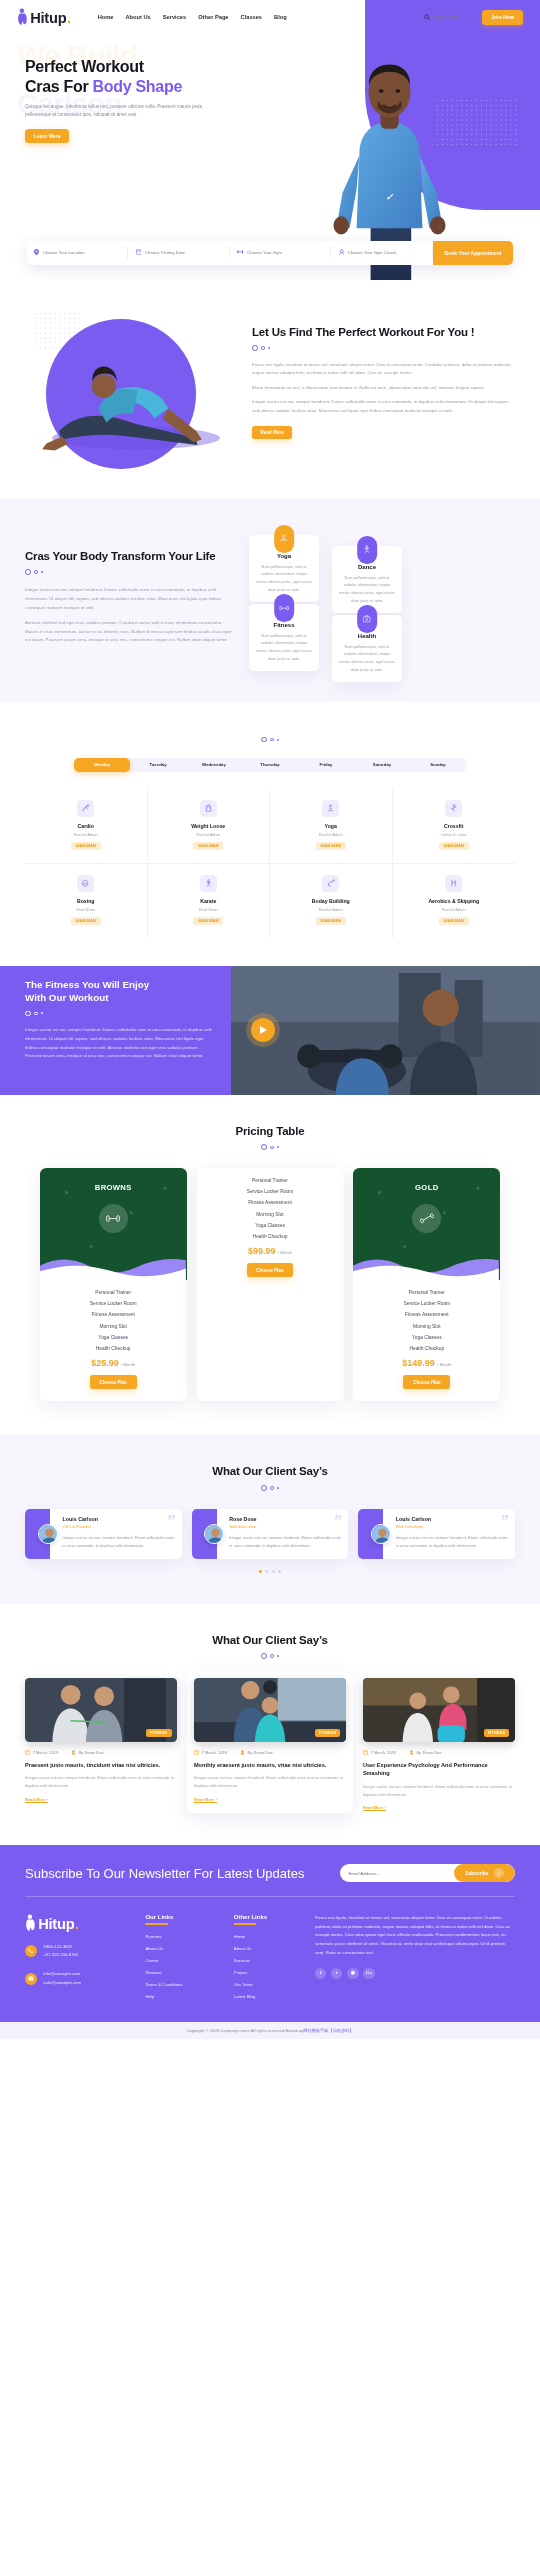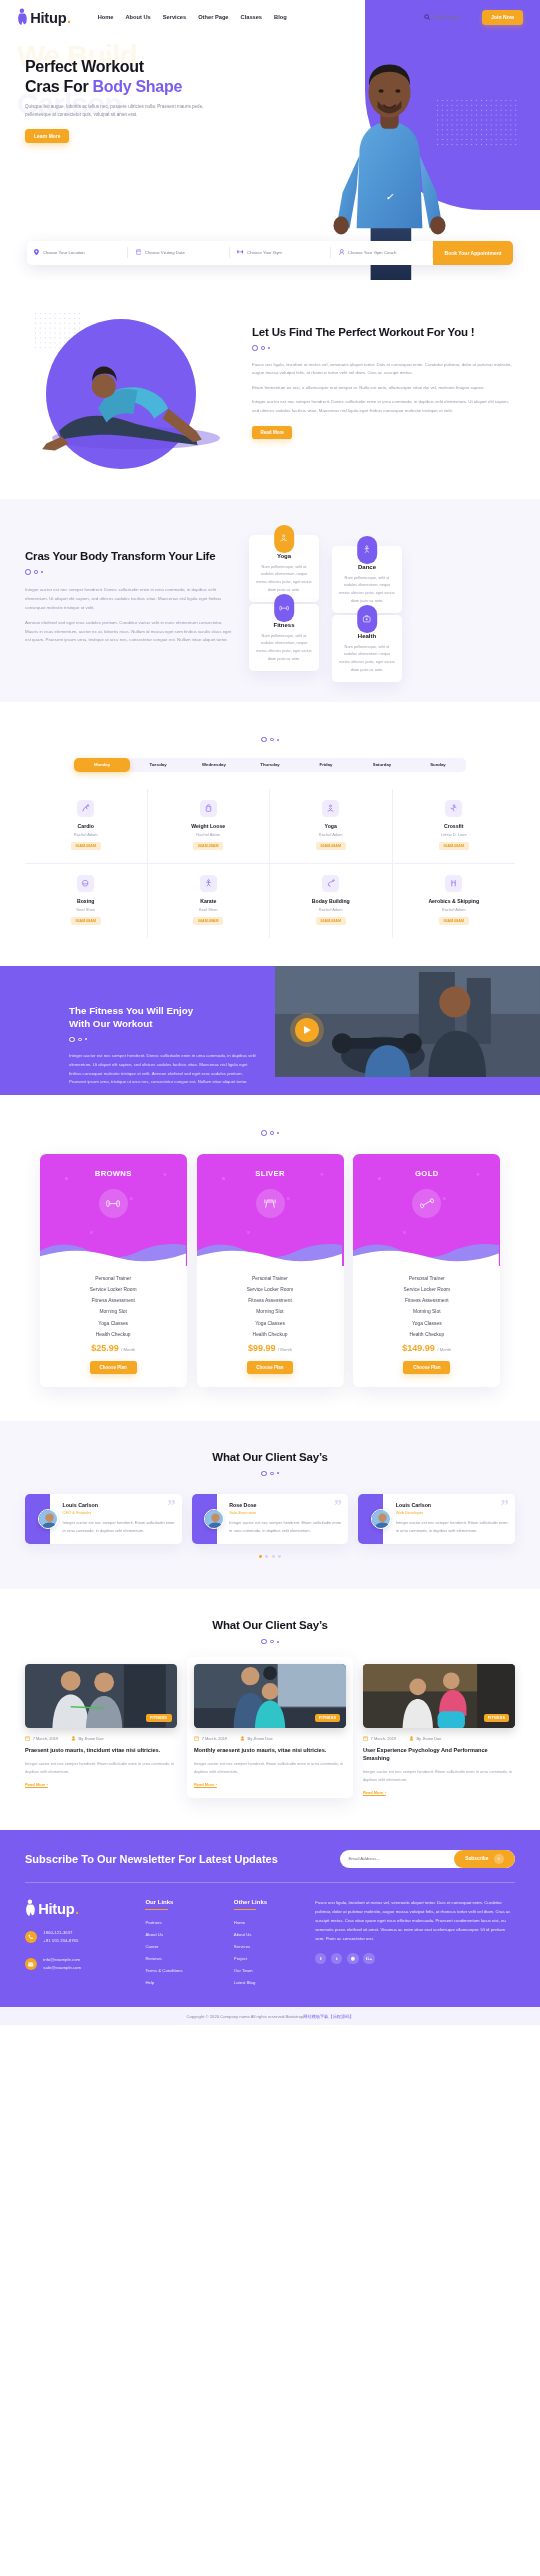--- a/index.html
+++ b/index.html
@@ -164,21 +164,21 @@
   }
   .sched-name{ font-size:5.2px; font-weight:bold; margin-top:5.6px; color:#16161f; }
   .sched-coach{ font-size:4px; color:#a0a0b5; margin-top:3.5px; }
   .sched-time{
     display:inline-block; margin-top:4.9px; background:#fdecd0; color:#e69a18;
     font-size:3.6px; font-weight:bold; padding:2.1px 4.9px; border-radius:2.1px;
   }
 
   
   .enjoy{ display:flex; background:#7a5cf0; height:129px; }
-  .enjoy-left{ width:231px; padding:38px 17px 0 25px; color:#fff;margin-left:44px; }
+  .enjoy-left{ width:231px; padding:12px 17px 0 25px; color:#fff; }
   .enjoy-h2{ font-size:9.8px; font-weight:bold; line-height:1.35; }
   .enjoy-left .deco-dots i{ border-color:#fff; }
   .enjoy-left .dd3{ background:#fff; }
   .enjoy-p{ font-size:4.3px; line-height:2.05; margin-top:9.8px; color:#e4ddfd; }
   .enjoy-right{ flex:1; position:relative; overflow:hidden; }
   .enjoy-photo{ position:absolute; inset:0; }
   .play-btn{
     position:absolute; left:19.6px; top:50%; transform:translateY(-50%);
     width:24px; height:24px; border-radius:50%; background:#f5a623;
     display:flex; align-items:center; justify-content:center; cursor:pointer;
@@ -190,21 +190,21 @@
   }
 
   
   .pricing{ background:#fff; padding:29px 25px 34px 25px; }
   .price-row{ display:flex; gap:9.8px; margin-top:18px; justify-content:center; }
   .price-card{
     width:147px; background:#fff; border-radius:6.3px;
     box-shadow:0 5.6px 18px rgba(80,70,140,.1); overflow:hidden;
   }
   .price-head{
-    background:#d946ef; height:112px; position:relative; text-align:center; padding-top:15.4px;
+    background:#14532d; height:112px; position:relative; text-align:center; padding-top:15.4px;
   }
   .price-head .bubbles{
     position:absolute; inset:0;
     background-image:radial-gradient(circle at 18% 22%, rgba(255,255,255,.16) 1.4px, transparent 1.7px),
                      radial-gradient(circle at 62% 40%, rgba(255,255,255,.14) 1.4px, transparent 1.7px),
                      radial-gradient(circle at 85% 18%, rgba(255,255,255,.14) 1.4px, transparent 1.7px),
                      radial-gradient(circle at 35% 70%, rgba(255,255,255,.12) 1.4px, transparent 1.7px);
   }
   .price-name{ position:relative; color:#fff; font-size:7.7px; font-weight:bold; letter-spacing:0.3px; }
   .price-ico{
@@ -265,21 +265,21 @@
   }
   .blog-meta{ display:flex; gap:12.6px; margin-top:7.7px; align-items:center; }
   .blog-meta span{ font-size:4px; color:#8b8ba0; display:flex; align-items:center; gap:2.8px; }
   .blog-title{ font-size:5.6px; font-weight:bold; line-height:1.45; margin-top:5.6px; color:#16161f; }
   .blog-txt{ font-size:4px; color:#a0a0b5; line-height:2; margin-top:5.6px; }
   .readmore{ font-size:4px; color:#f5a623; font-weight:bold; margin-top:6.3px; display:inline-block; }
 
   
   .footer{ background:#7a5cf0; padding:19.6px 25px 15.4px 25px; color:#fff; }
   .news{ display:flex; align-items:center; gap:11.2px; }
-  .news-h{ font-size:11px; font-weight:bold; flex:1; }
+  .news-h{ font-size:13px; font-weight:normal; flex:1; }
   .news-form{
     display:flex; align-items:center; background:#fff; border-radius:14px;
     height:18px; width:175px; padding-left:8.4px; overflow:hidden;
   }
   .news-input{
     border:none; outline:none; flex:1; font-size:4.4px; color:#9898ae;
     font-family:"Liberation Sans", sans-serif; background:transparent;
   }
   .sub-btn{
     background:#f5a623; color:#fff; border:none; height:18px; border-radius:14px;
@@ -669,20 +669,21 @@
         <path d="M150 186 C150 150 168 132 188 132 C208 132 226 150 226 186 Z" fill="#3f6fa8"></path>
       </svg>
       <div class="play-btn">
           <div class="play-tri"></div>
         </div>
     </div>
   </section>
 
   <section class="pricing">
     <div class="center">
+      <h2 class="sec-h2">Pricing Table</h2>
       <div class="deco-dots">
           <i class="dd1"></i>
           <i class="dd2"></i>
           <i class="dd3"></i>
         </div>
     </div>
     <div class="price-row">
 
       <div class="price-card">
         <div class="price-head">
@@ -709,34 +710,20 @@
           <div class="price-feat">Health Checkup</div>
           <div class="price-val">
             <span>$25.99</span>
             <small>/ Month</small>
           </div>
           <button class="choose-btn">Choose Plan</button>
         </div>
       </div>
 
       <div class="price-card">
-        <div class="price-head">
-          <div class="bubbles"></div>
-          <div class="price-name">SLIVER</div>
-          <div class="price-ico">
-            <svg width="14" height="12.6" viewBox="0 0 22 18">
-                <rect x="6" y="4" width="10" height="3" rx="1" fill="none" stroke="#fff" stroke-width="1.3"></rect>
-                <path d="M6 7 L4 16 M16 7 L18 16 M3 3 L3 9 M19 3 L19 9" stroke="#fff" stroke-width="1.3" fill="none"></path>
-              </svg>
-          </div>
-          <svg class="wave" viewBox="0 0 210 36" preserveAspectRatio="none">
-            <path d="M0 14 Q34 -4 70 14 T140 16 T210 6 L210 36 L0 36 Z" fill="#9b86f5"></path>
-            <path d="M0 22 Q52 6 104 22 T210 18 L210 36 L0 36 Z" fill="#fff"></path>
-          </svg>
-        </div>
         <div class="price-body">
           <div class="price-feat">Personal Trainer</div>
           <div class="price-feat">Service Locker Room</div>
           <div class="price-feat">Fitness Assessment</div>
           <div class="price-feat">Morning Slot</div>
           <div class="price-feat">Yoga Classes</div>
           <div class="price-feat">Health Checkup</div>
           <div class="price-val">
             <span>$99.99</span>
             <small>/ Month</small>

